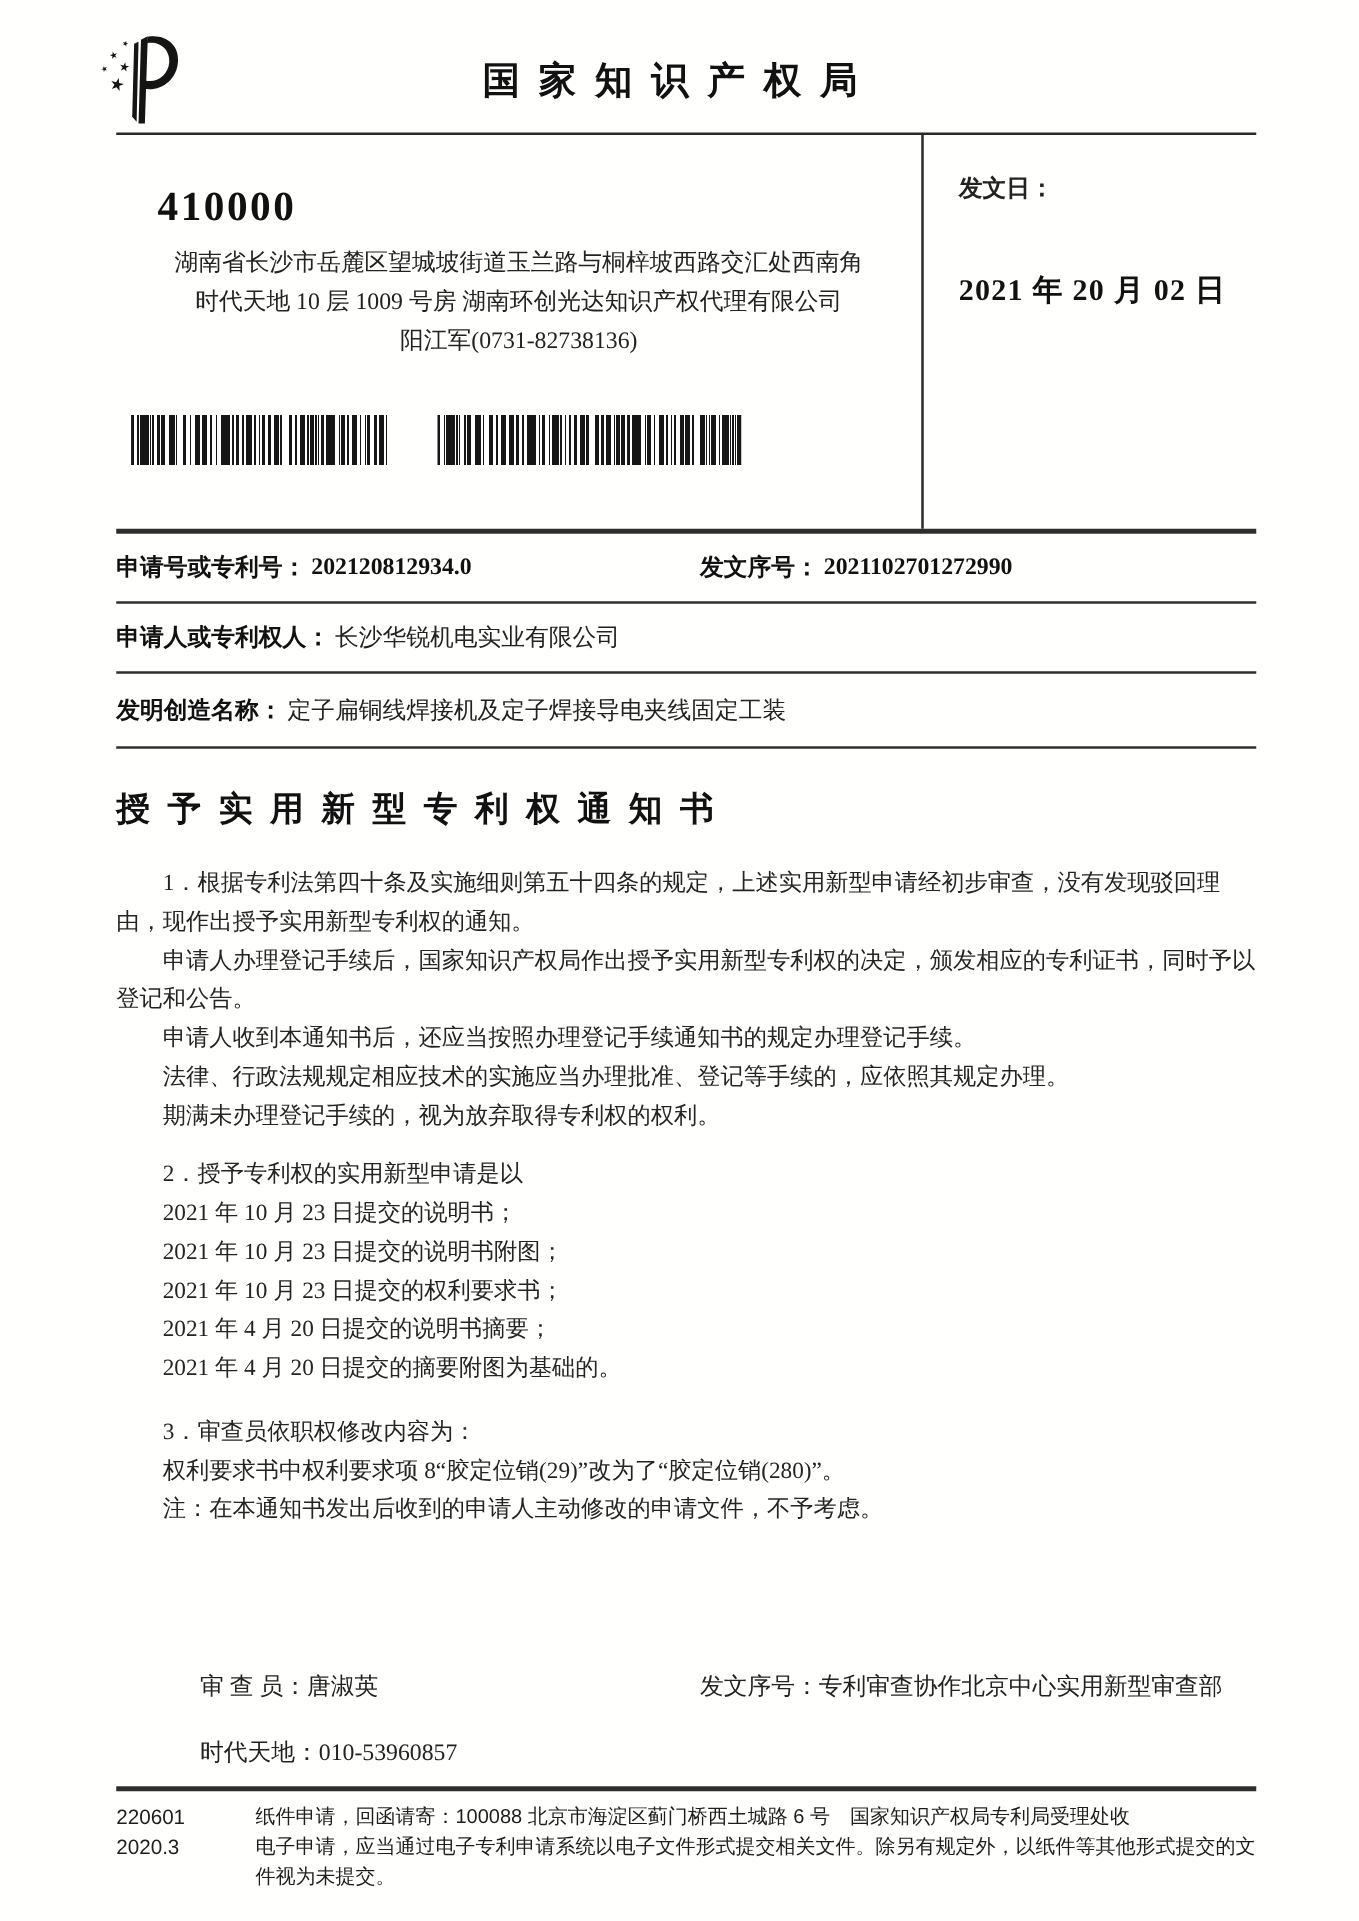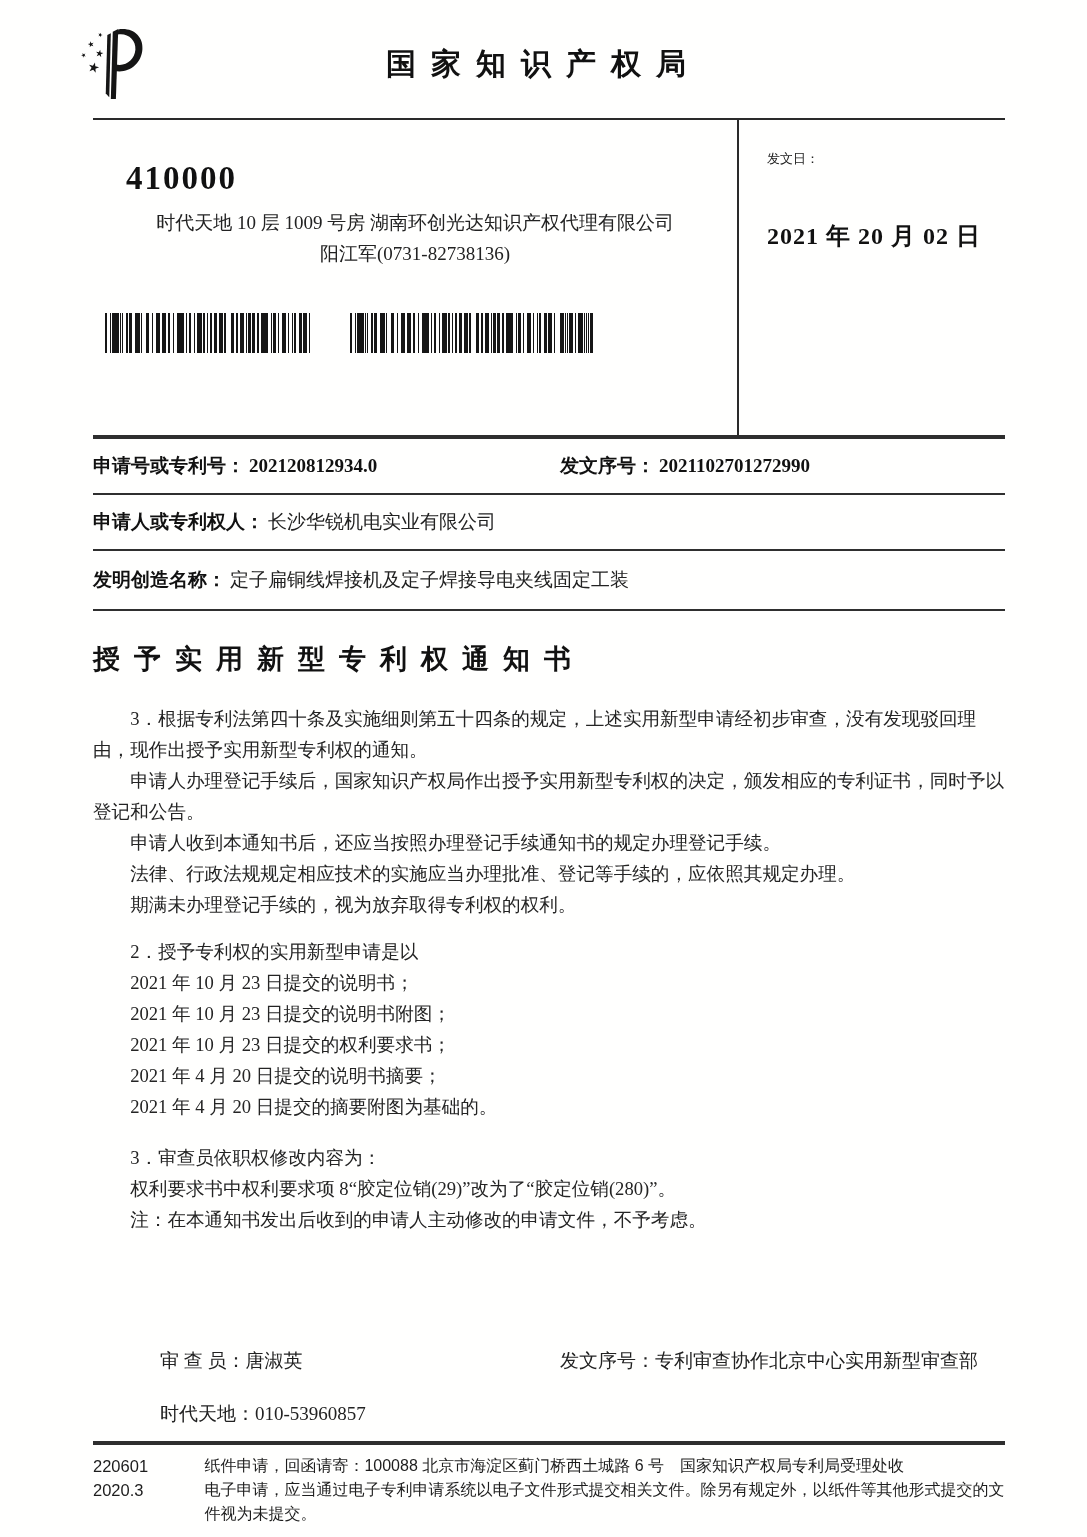--- a/index.html
+++ b/index.html
@@ -7,21 +7,21 @@
     position:relative;
     width:1087px;height:1537px;
     margin:0 auto;
     background:#fffffe;
     color:#1c1c1c;
     font-family:"Liberation Serif","DejaVu Serif",serif;
     overflow:hidden;
   }
 
   
-  .header{position:relative;height:120px;}
+  .header{position:relative;height:108px;}
   .header-rule{position:absolute;left:93px;right:82px;bottom:0;height:2px;background:#2a2a2a;}
   .logo{position:absolute;left:72px;top:24px;width:80px;height:78px;}
   .agency-title{
     position:absolute;left:0;right:0;top:44px;
     text-align:center;
     font-family:"Liberation Sans","DejaVu Sans",sans-serif;
     font-weight:bold;font-size:30px;letter-spacing:15px;color:#111;
   }
 
   
@@ -32,21 +32,21 @@
   .barcode-row{display:flex;margin-top:44px;margin-left:12px;}
   .barcode{
     height:40px;background-color:#fff;
     background-image:
       repeating-linear-gradient(90deg,#161616 0 2px,transparent 2px 5px,#161616 5px 6px,transparent 6px 9px,#161616 9px 13px,transparent 13px 15px,#161616 15px 16px,transparent 16px 21px),
       repeating-linear-gradient(90deg,#161616 0 1px,transparent 1px 7px,#161616 7px 10px,transparent 10px 13px,#161616 13px 14px,transparent 14px 17px);
   }
   .barcode-1{width:205px;}
   .barcode-2{width:243px;margin-left:40px;}
   .date-box{flex:1;border-left:2px solid #2a2a2a;box-sizing:border-box;padding:30px 0 0 28px;}
-  .date-label{font-size:13px;color:#222;}
+  .date-label{font-size:19px;color:#222;font-weight:bold;}
   .date-value{margin-top:52px;font-size:24px;font-weight:600;letter-spacing:1px;color:#111;}
 
   .rule-thick{margin:0 82px 0 93px;height:4px;background:#2e2e2e;}
   .rule-thin{margin:0 82px 0 93px;height:2px;background:#2f2f2f;}
 
   
   .meta-row{margin:0 82px 0 93px;position:relative;height:54px;display:flex;align-items:center;font-size:19px;}
   .meta-row.tall{height:58px;}
   .meta-label{font-family:"Liberation Sans","DejaVu Sans",sans-serif;font-weight:bold;color:#111;}
   .meta-value{font-weight:normal;color:#222;margin-left:4px;}
@@ -99,20 +99,21 @@
       </g>
     </svg>
     <div class="agency-title">国家知识产权局</div>
     <div class="header-rule"></div>
   </div>
 
   <div class="addr-zone">
     <div class="addr-left">
       <div class="postal-code">410000</div>
       <div class="addr-lines">
+        <div>湖南省长沙市岳麓区望城坡街道玉兰路与桐梓坡西路交汇处西南角</div>
         <div>时代天地 10 层 1009 号房  湖南环创光达知识产权代理有限公司</div>
         <div>阳江军(0731-82738136)</div>
       </div>
       <div class="barcode-row">
         <div class="barcode barcode-1"></div>
         <div class="barcode barcode-2"></div>
       </div>
     </div>
     <div class="date-box">
       <div class="date-label">发文日：</div>
@@ -142,21 +143,21 @@
     <span class="meta-label">发明创造名称：</span>
     <span class="meta-value">定子扁铜线焊接机及定子焊接导电夹线固定工装</span>
   </div>
   <div class="rule-thin"></div>
 
   <div class="notice-title">授予实用新型专利权通知书</div>
 
   <div class="notice-body">
     <div>
 
-    <p class="body-line">3．根据专利法第四十条及实施细则第五十四条的规定，上述实用新型申请经初步审查，没有发现驳回理由，现作出授予实用新型专利权的通知。</p>
+    <p class="body-line">1．根据专利法第四十条及实施细则第五十四条的规定，上述实用新型申请经初步审查，没有发现驳回理由，现作出授予实用新型专利权的通知。</p>
         <p class="body-line">申请人办理登记手续后，国家知识产权局作出授予实用新型专利权的决定，颁发相应的专利证书，同时予以登记和公告。</p>
         <p class="body-line">申请人收到本通知书后，还应当按照办理登记手续通知书的规定办理登记手续。</p>
         <p class="body-line">法律、行政法规规定相应技术的实施应当办理批准、登记等手续的，应依照其规定办理。</p>
         <p class="body-line">期满未办理登记手续的，视为放弃取得专利权的权利。</p>
       </div>
     <div class="sect-gap-1">
 
     <p class="body-line">2．授予专利权的实用新型申请是以</p>
         <p class="body-line">2021 年 10 月 23 日提交的说明书；</p>
         <p class="body-line">2021 年 10 月 23 日提交的说明书附图；</p>

